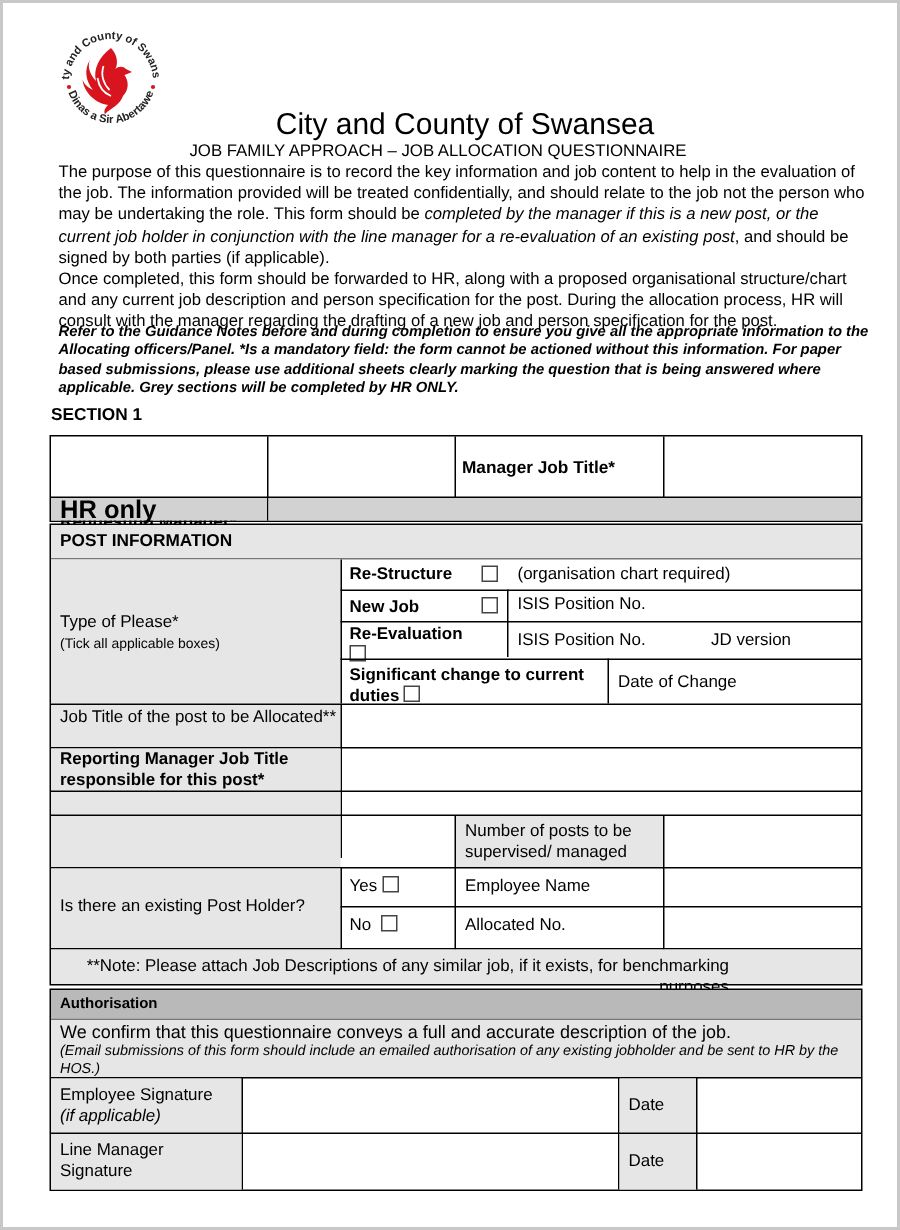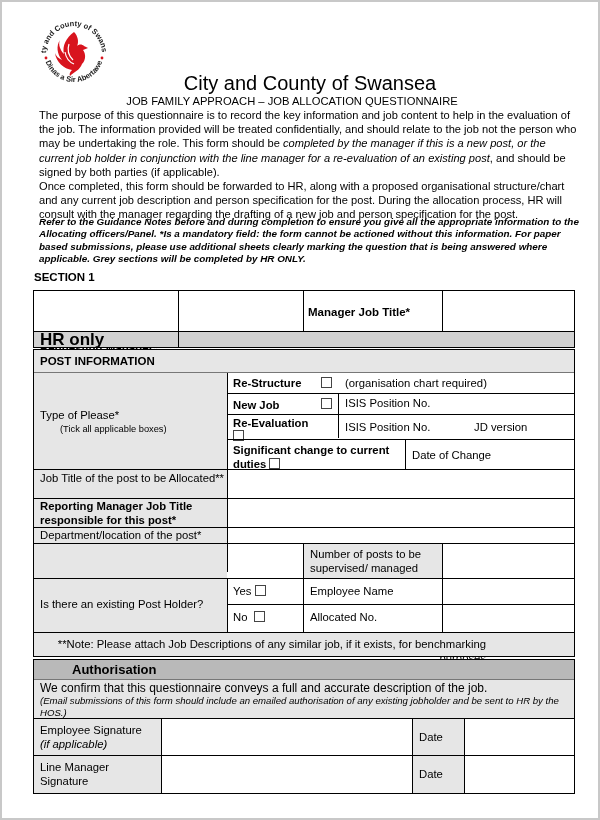--- a/index.html
+++ b/index.html
@@ -22,21 +22,21 @@
 
   .box { position: absolute; border: 1px solid #000; box-sizing: border-box; }
   .cell { position: absolute; box-sizing: border-box; font-size: 11.3px; line-height: 14px; }
   .grey { background: #e6e6e6; }
   .darkgrey { background: #d2d2d2; }
   .hdrgrey { background: #b9b9b9; }
   .b { font-weight: bold; }
   .vl { position: absolute; width: 1px; background: #000; }
   .hl { position: absolute; height: 1px; background: #000; }
   .cb { display: inline-block; width: 11px; height: 11px; border: 1px solid #444; background: #fff; box-sizing: border-box; vertical-align: -1px; }
-  .small { font-size: 9.3px; margin-left: 20px; }
+  .small { font-size: 9.3px; }
   .ital { font-style: italic; }
 </style>
 </head>
 <body>
 
 <div class="page-frame"></div>
 
 <div class="logo">
   <svg width="76" height="76" viewBox="0 0 76 76">
     <defs>
@@ -118,21 +118,20 @@
   <div class="vl" style="left:193px; top:120px; height:102px;"></div>
   <div class="cell" style="left:194px; top:120px; width:346px; height:28px;"></div>
   <div class="hl" style="left:0; top:148px; width:540px;"></div>
 
   <div class="cell grey" style="left:0; top:149px; width:193px; height:28px;"></div>
   <div class="cell b" style="left:6px; top:149px; width:185px;">Reporting Manager Job Title responsible for this post*</div>
   <div class="cell" style="left:194px; top:149px; width:346px; height:28px;"></div>
   <div class="hl" style="left:0; top:177px; width:540px;"></div>
 
   <div class="cell grey" style="left:0; top:178px; width:193px; height:15px;"></div>
-  <div class="cell" style="left:6px; top:178px;">Department/location of the post*</div>
   <div class="cell" style="left:194px; top:178px; width:346px; height:15px;"></div>
   <div class="hl" style="left:0; top:193px; width:540px;"></div>
 
   <div class="cell grey" style="left:0; top:194px; width:193px; height:34px;"></div>
   <div class="cell" style="left:194px; top:194px; width:75px; height:34px;"></div>
   <div class="vl" style="left:269px; top:194px; height:34px;"></div>
   <div class="cell grey" style="left:270px; top:194px; width:138px; height:34px;"></div>
   <div class="cell" style="left:276px; top:197px; width:130px;">Number of posts to be supervised/ managed</div>
   <div class="vl" style="left:408px; top:194px; height:89px;"></div>
   <div class="cell" style="left:409px; top:194px; width:131px; height:34px;"></div>
@@ -150,21 +149,21 @@
   <div class="cell" style="left:276px; top:260px;">Allocated No.</div>
   <div class="cell" style="left:409px; top:255px; width:131px; height:27px;"></div>
   <div class="hl" style="left:0; top:282px; width:540px;"></div>
 
   <div class="cell grey" style="left:0; top:283px; width:540px; height:23px;"></div>
   <div class="cell" style="left:0; top:287px; width:452px; text-align:right;">**Note: Please attach Job Descriptions of any similar job, if it exists, for benchmarking purposes</div>
 </div>
 
 <div class="box" style="left:33px; top:659px; width:542px; height:135px;">
   <div class="cell hdrgrey" style="left:0; top:0; width:540px; height:19px;"></div>
-  <div class="cell b" style="left:6px; top:3px; font-size:13px;margin-left:32px;">Authorisation</div>
+  <div class="cell b" style="left:6px; top:3px; font-size:10px;">Authorisation</div>
   <div class="hl" style="left:0; top:19px; width:540px; background:#777;"></div>
   <div class="cell grey" style="left:0; top:20px; width:540px; height:38px;"></div>
   <div class="cell" style="left:6px; top:21px; font-size:12px;">We confirm that this questionnaire conveys a full and accurate description of the job.</div>
   <div class="cell ital" style="left:6px; top:35px; width:532px; font-size:9.6px; line-height:11.5px;">(Email submissions of this form should include an emailed authorisation of any existing jobholder and be sent to HR by the HOS.)</div>
   <div class="hl" style="left:0; top:58px; width:540px;"></div>
 
   <div class="cell grey" style="left:0; top:59px; width:127px; height:36px;"></div>
   <div class="cell" style="left:6px; top:63px;">Employee Signature</div>
   <div class="cell ital" style="left:6px; top:77px;">(if applicable)</div>
   <div class="vl" style="left:127px; top:58px; height:75px;"></div>

